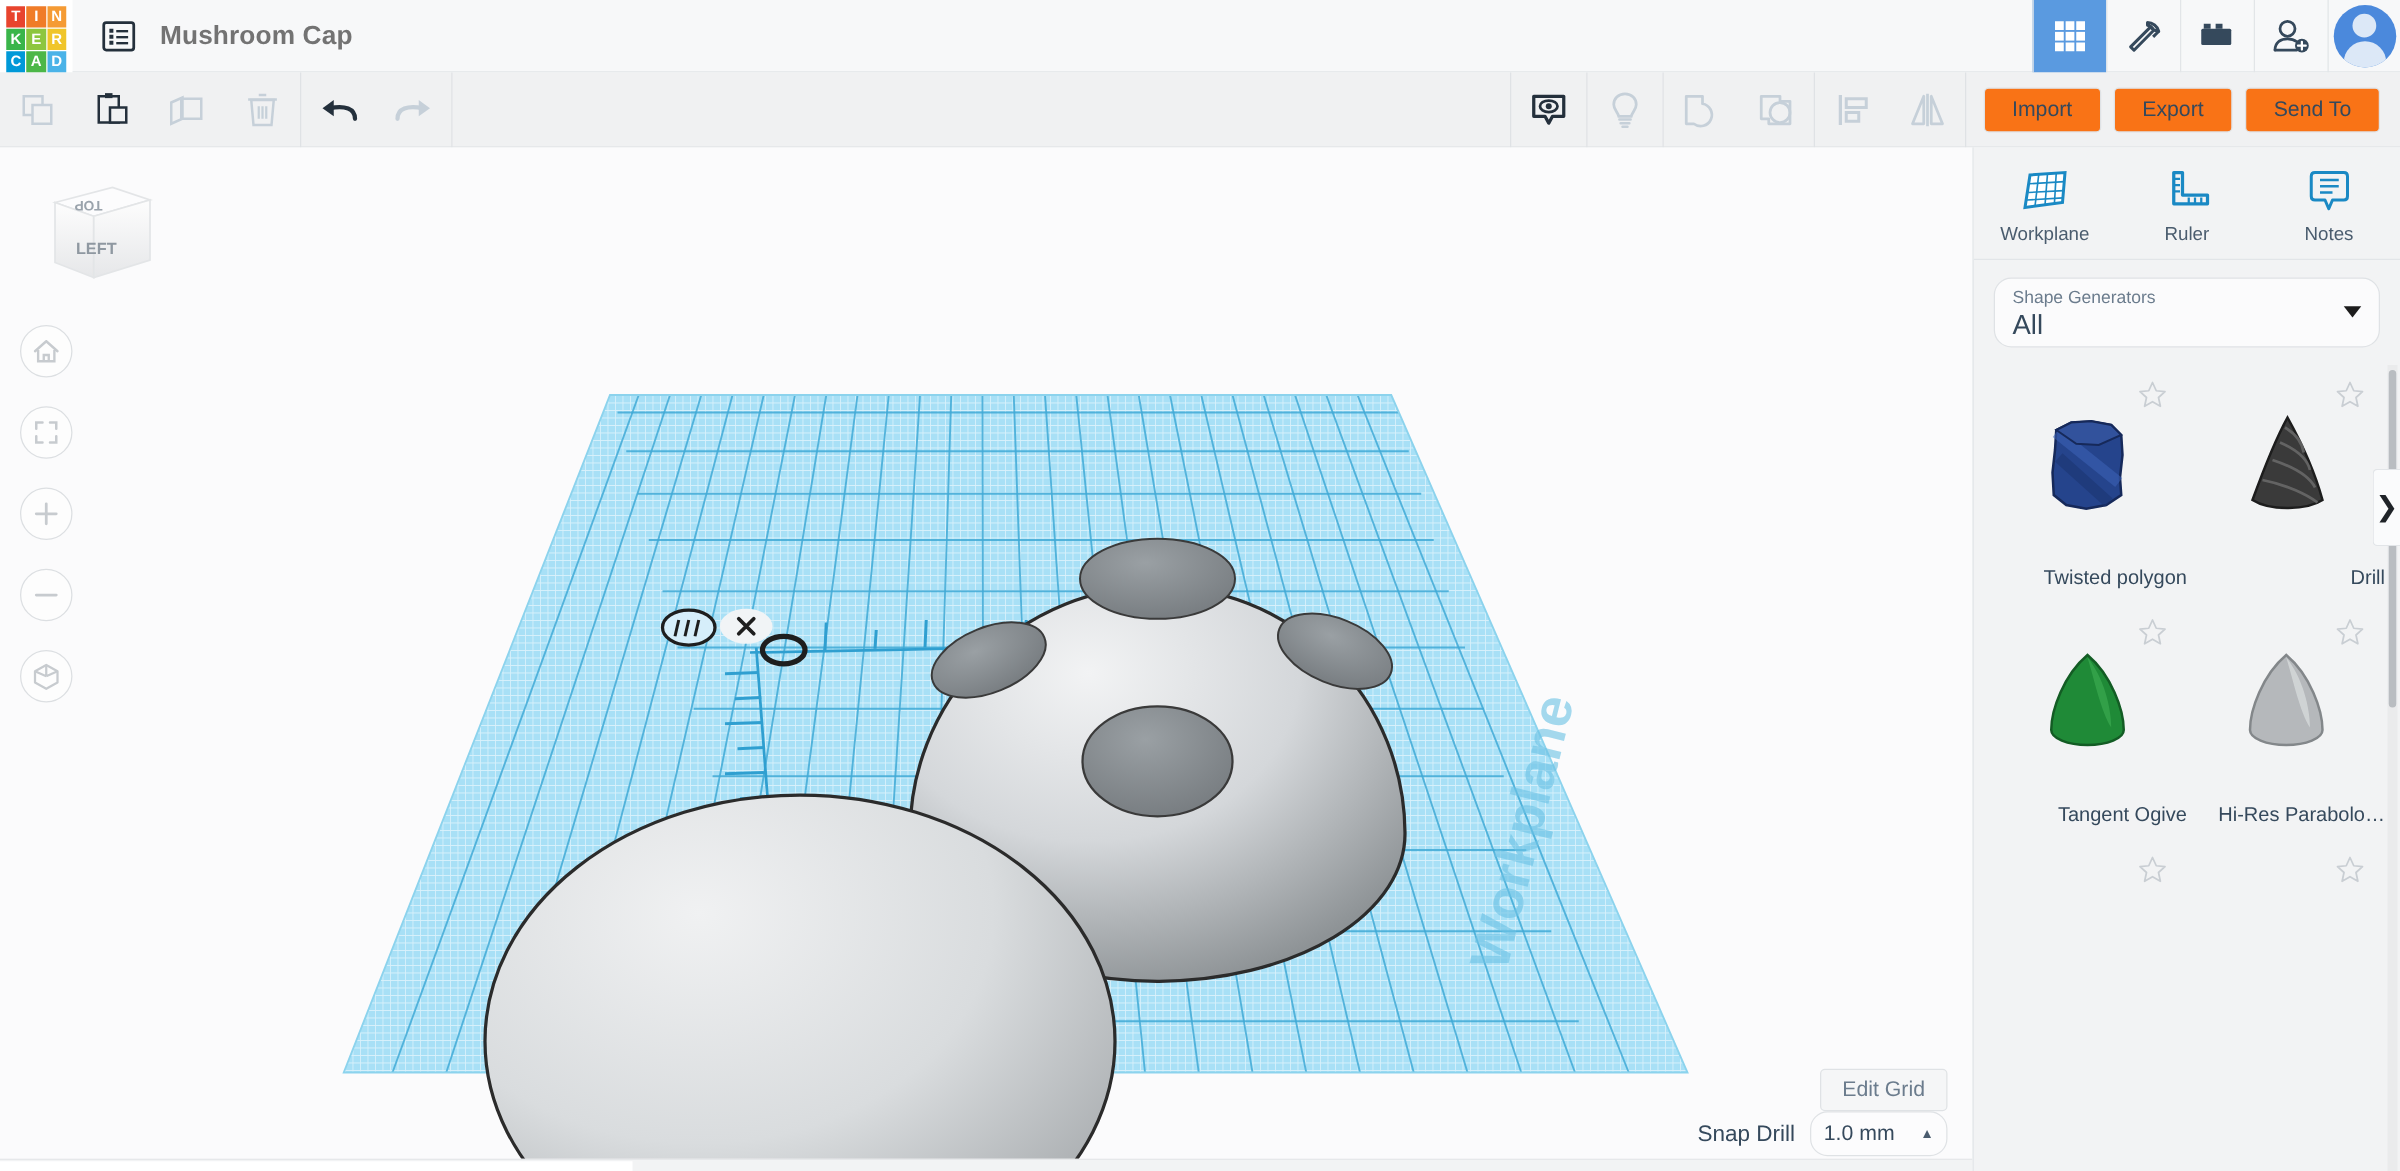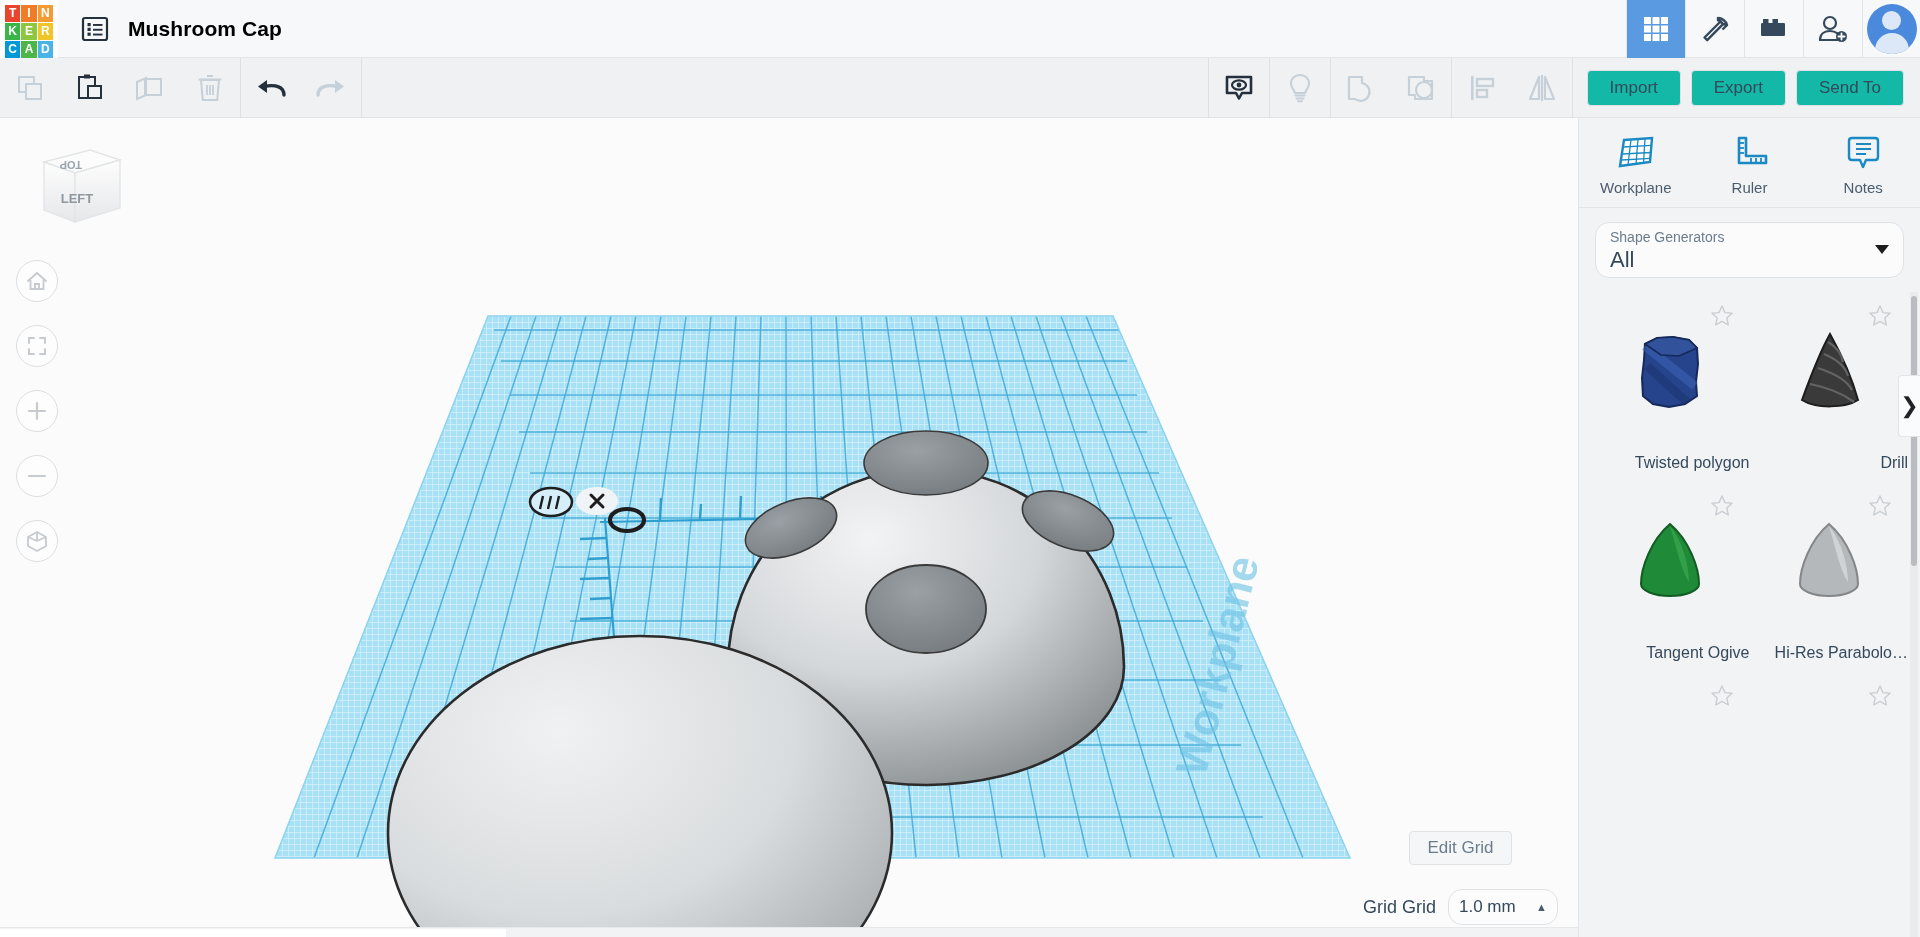--- a/index.html
+++ b/index.html
@@ -32,21 +32,21 @@
     color: #fff; font-weight: bold; font-size: 12px;
     font-family: "Liberation Sans", sans-serif;
     line-height: 1;
   }
   #title-doc-icon {
     margin-left: 20px; width: 34px; height: 34px;
     display: flex; align-items: center; justify-content: center;
   }
   #doc-title {
     margin-left: 16px;
-    font-size: 21px; font-weight: bold; color: #000000;
+    font-size: 21px; font-weight: bold; color: #737373;
     letter-spacing: 0.1px;
   }
   #topbar-right {
     margin-left: auto; display: flex; align-items: stretch; height: 58px;
   }
   .tb-icon-btn {
     width: 59px; height: 58px;
     display: flex; align-items: center; justify-content: center;
     border-left: 1px solid #e2e5e8;
     background: transparent; cursor: pointer;
@@ -82,21 +82,21 @@
     width: 60px; height: 60px;
     display: flex; align-items: center; justify-content: center;
     cursor: pointer;
   }
   .t2-btn.disabled { cursor: default; }
   .t2-sep { width: 1px; height: 60px; background: #dfe2e5; }
   .t2-spacer { flex: 1; }
   .txt-btn {
     height: 36px; padding: 0 22px;
     display: flex; align-items: center; justify-content: center;
-    background: #14b8a6; border: 1px solid #dfe2e5; border-radius: 4px;
+    background: #f97316; border: 1px solid #dfe2e5; border-radius: 4px;
     font-size: 17px; color: #35495c; cursor: pointer; margin-right: 10px;
   }
   #txtbtns { display: flex; align-items: center; margin-left: 14px; margin-right: 6px; }
 
   
   #canvas {
     position: absolute; top: 118px; left: 0;
     width: 1578px; height: 819px;
     background: #fbfbfc; overflow: hidden;
   }
@@ -108,21 +108,21 @@
   .navbtn {
     position: absolute; left: 16px;
     width: 42px; height: 42px; border-radius: 50%;
     border: 1px solid #dcdfe2; background: #fdfdfd;
     display: flex; align-items: center; justify-content: center; cursor: pointer;
   }
 
   
   #gridctl {
     position: absolute; right: 20px; bottom: 12px;
-    display: flex; flex-direction: column; align-items: center; gap: 24px;
+    display: flex; flex-direction: column; align-items: flex-end; gap: 0;
   }
   #edit-grid-btn {
     height: 34px; padding: 0 17px; display: flex; align-items: center;
     background: #f5f6f7; border: 1px solid #dfe2e5; border-radius: 4px;
     font-size: 17px; color: #6b7c8d; cursor: pointer;
   }
   #snaprow { display: flex; align-items: center; gap: 12px; }
   #snap-label { font-size: 18px; color: #35495c; }
   #snap-select {
     height: 36px; width: 110px; padding: 0 10px;
@@ -562,21 +562,21 @@
     <div class="navbtn" style="top:402px">
       <svg width="24" height="24" viewBox="0 0 24 24">
         <path d="M12 3 L21 8 L21 17 L12 22 L3 17 L3 8 Z" fill="none" stroke="#c7cbcf" stroke-width="1.8" stroke-linejoin="round"></path>
         <path d="M12 3 L12 12 M12 12 L21 8 M12 12 L3 8" fill="none" stroke="#c7cbcf" stroke-width="1.8"></path>
       </svg>
     </div>
 
     <div id="gridctl">
       <div id="edit-grid-btn">Edit Grid</div>
       <div id="snaprow">
-        <div id="snap-label">Grid Grid</div>
+        <div id="snap-label">Snap Drill</div>
         <div id="snap-select">
           <span>1.0 mm</span>
           <span style="font-size:11px;color:#4a5c6e;">▲</span>
         </div>
       </div>
     </div>
 
     <div id="bottom-strip">
       <div id="bottom-strip-fill"></div>
     </div>

